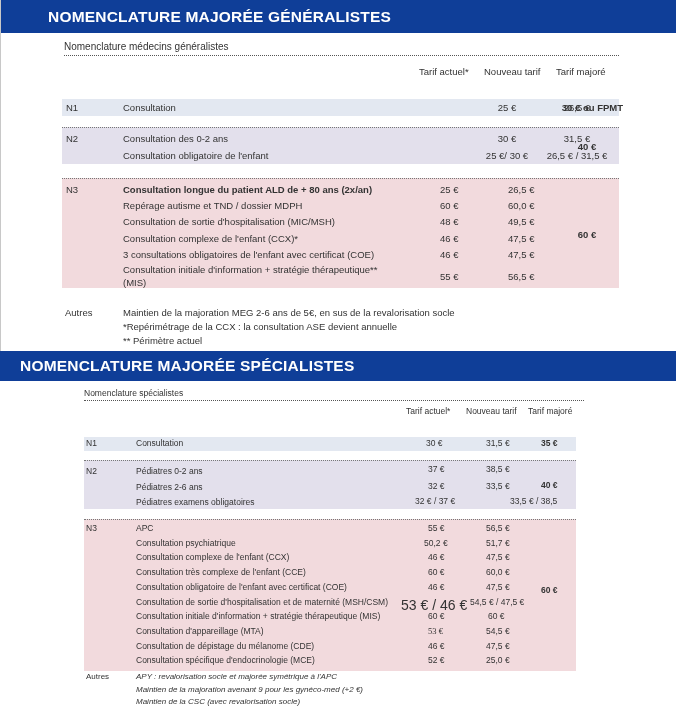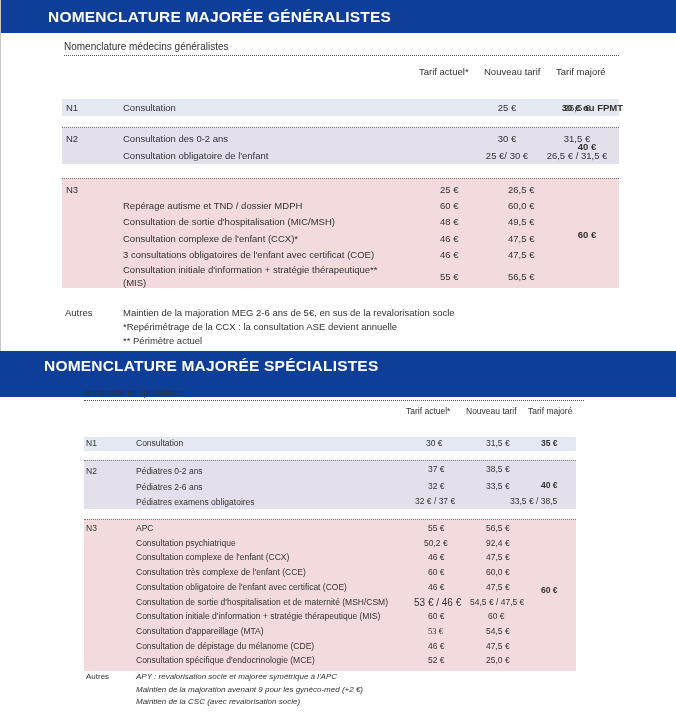--- a/index.html
+++ b/index.html
@@ -2,21 +2,21 @@
 <html><head>
   <meta charset="utf-8">
   <style>
     html, body { margin: 0; padding: 0; background: #ffffff; }
     body { width: 676px; height: 713px; position: relative; overflow: hidden; font-family: "Liberation Sans", sans-serif; color: #333; }
     .slide { position: absolute; left: 0; width: 676px; background: #fff; }
     #slide1 { top: 0; height: 351px; border-left: 1px solid #c8c8c8; box-sizing: border-box; text-decoration: underline; }
     #slide2 { top: 351px; height: 362px; }
     .banner { position: absolute; left: 0; top: 0; width: 676px; background: #0f3e98; color: #fff; font-weight: bold; letter-spacing: 0.2px; }
     #slide1 .banner { height: 33px; font-size: 15.5px; line-height: 33px; padding-left: 47px; box-sizing: border-box; }
-    #slide2 .banner { height: 46px; font-size: 15.5px; line-height: 30px; padding-left: 44px; box-sizing: border-box; }
+    #slide2 .banner { height: 30px; font-size: 15.5px; line-height: 30px; padding-left: 20px; box-sizing: border-box; }
     .subtitle { position: absolute; font-size: 10px; color: #333; border-bottom: 1px dotted #555; box-sizing: border-box; }
     .colhdr { position: absolute; font-size: 9.5px; color: #333; white-space: nowrap; }
     .band { position: absolute; box-sizing: border-box; }
     .b-n1 { background: #e3e8f1; }
     .b-n2 { background: #e3e0ec; border-top: 1px dotted #777; }
     .b-n3 { background: #f2dadd; border-top: 1px dotted #777; }
     .cell { position: absolute; white-space: nowrap; color: #333; }
     .lvl { font-size: 9.5px; }
     .bold { font-weight: bold; }
     .num { text-align: center; }
@@ -51,20 +51,21 @@
     <div class="cell num" style="left:485px; width:60px; top:5px; font-size:9.5px;">31,5 €</div>
     <div class="cell" style="left:61px; top:22px; font-size:9.5px;">Consultation obligatoire de l'enfant</div>
     <div class="cell num" style="left:415px; width:60px; top:22px; font-size:9.5px;">25 €/ 30 €</div>
     <div class="cell num" style="left:475px; width:80px; top:22px; font-size:9.5px;">26,5 € / 31,5 €</div>
     <div class="cell maj" style="left:495px; width:60px; top:13px; font-size:9.5px;">40 €</div>
   </div>
 
   <div class="band b-n3" style="left:61px; top:178px; width:557px; height:110px;">
     <div class="cell lvl" style="left:4px; top:5px; font-size:9.5px;">N3</div>
 
+    <div class="cell bold" style="left:61px; top:5px; font-size:9.5px;">Consultation longue du patient ALD de + 80 ans (2x/an)</div>
     <div class="cell" style="left:378px; top:5px; font-size:9.5px;">25 €</div>
     <div class="cell" style="left:446px; top:5px; font-size:9.5px;">26,5 €</div>
 
     <div class="cell" style="left:61px; top:21px; font-size:9.5px;">Repérage autisme et TND / dossier MDPH</div>
     <div class="cell" style="left:378px; top:21px; font-size:9.5px;">60 €</div>
     <div class="cell" style="left:446px; top:21px; font-size:9.5px;">60,0 €</div>
 
     <div class="cell" style="left:61px; top:37px; font-size:9.5px;">Consultation de sortie d'hospitalisation (MIC/MSH)</div>
     <div class="cell" style="left:378px; top:37px; font-size:9.5px;">48 €</div>
     <div class="cell" style="left:446px; top:37px; font-size:9.5px;">49,5 €</div>
@@ -128,32 +129,32 @@
   </div>
 
   <div class="band b-n3" style="left:84px; top:168px; width:492px; height:152px;">
     <div class="cell" style="left:2px; top:3px; font-size:8.5px;">N3</div>
     <div id="n3-spec-rows">
         <div class="cell" style="left: 52px; top: 3px; font-size: 8.5px;">APC</div>
         <div class="cell" style="left: 344px; top: 3px; font-size: 8.5px;">55 €</div>
         <div class="cell" style="left: 402px; top: 3px; font-size: 8.5px;">56,5 €</div>
         <div class="cell" style="left: 52px; top: 17.7px; font-size: 8.5px;">Consultation psychiatrique</div>
         <div class="cell" style="left: 340px; top: 17.7px; font-size: 8.5px;">50,2 €</div>
-        <div class="cell" style="left: 402px; top: 17.7px; font-size: 8.5px;">92,4 €</div>
+        <div class="cell" style="left: 402px; top: 17.7px; font-size: 8.5px;">51,7 €</div>
         <div class="cell" style="left: 52px; top: 32.4px; font-size: 8.5px;">Consultation complexe de l'enfant (CCX)</div>
         <div class="cell" style="left: 344px; top: 32.4px; font-size: 8.5px;">46 €</div>
         <div class="cell" style="left: 402px; top: 32.4px; font-size: 8.5px;">47,5 €</div>
         <div class="cell" style="left: 52px; top: 47.1px; font-size: 8.5px;">Consultation très complexe de l'enfant (CCE)</div>
         <div class="cell" style="left: 344px; top: 47.1px; font-size: 8.5px;">60 €</div>
         <div class="cell" style="left: 402px; top: 47.1px; font-size: 8.5px;">60,0 €</div>
         <div class="cell" style="left: 52px; top: 61.8px; font-size: 8.5px;">Consultation obligatoire de l'enfant avec certificat (COE)</div>
         <div class="cell" style="left: 344px; top: 61.8px; font-size: 8.5px;">46 €</div>
         <div class="cell" style="left: 402px; top: 61.8px; font-size: 8.5px;">47,5 €</div>
         <div class="cell" style="left: 52px; top: 76.5px; font-size: 8.5px;">Consultation de sortie d'hospitalisation et de maternité (MSH/CSM)</div>
-        <div class="cell" style="left: 330px; top: 76.5px; font-size: 10px;">53 € / 46 €</div>
+        <div class="cell" style="left: 317px; top: 76.5px; font-size: 14px;">53 € / 46 €</div>
         <div class="cell" style="left: 386px; top: 76.5px; font-size: 8.5px;">54,5 € / 47,5 €</div>
         <div class="cell" style="left: 52px; top: 91.2px; font-size: 8.5px;">Consultation initiale d'information  + stratégie thérapeutique (MIS)</div>
         <div class="cell" style="left: 344px; top: 91.2px; font-size: 8.5px;">60 €</div>
         <div class="cell" style="left: 404px; top: 91.2px; font-size: 8.5px;">60 €</div>
         <div class="cell" style="left: 52px; top: 105.9px; font-size: 8.5px;">Consultation d'appareillage (MTA)</div>
         <div class="cell" style="left: 344px; top: 105.9px; font-size: 8.5px; font-family: Liberation Serif, serif;">53 €</div>
         <div class="cell" style="left: 402px; top: 105.9px; font-size: 8.5px;">54,5 €</div>
         <div class="cell" style="left: 52px; top: 120.6px; font-size: 8.5px;">Consultation de dépistage du mélanome (CDE)</div>
         <div class="cell" style="left: 344px; top: 120.6px; font-size: 8.5px;">46 €</div>
         <div class="cell" style="left: 402px; top: 120.6px; font-size: 8.5px;">47,5 €</div>

